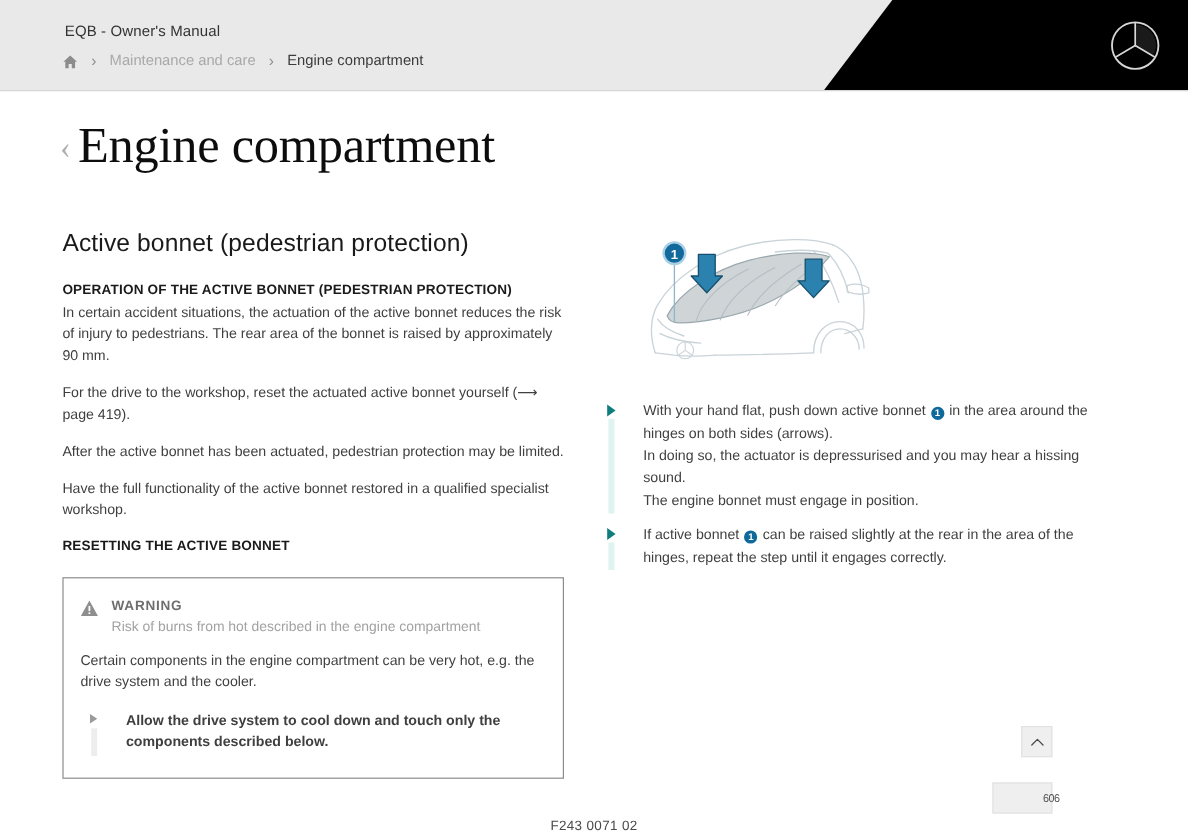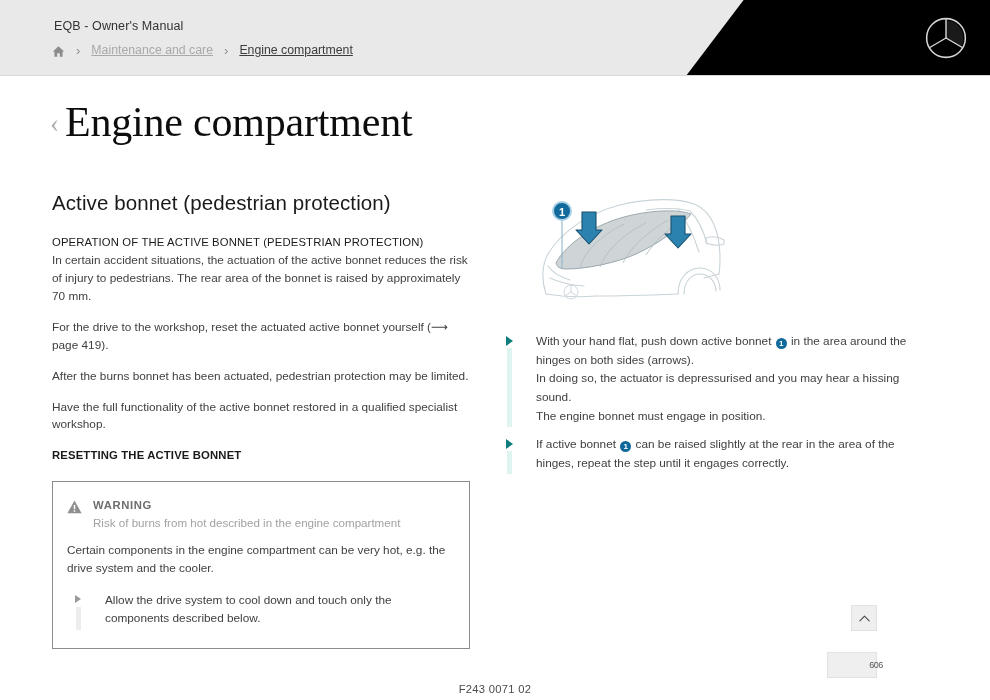--- a/index.html
+++ b/index.html
@@ -78,21 +78,20 @@
     font-size: 13px;
     margin: 0 11px;
     line-height: 1;
     font-weight: 300;
   }
 
   .bc-item {
     font-size: 12.3px;
     color: #a9a9a9;
     white-space: nowrap;
-    text-decoration: underline;
   }
   .bc-item.active { color: #3c3c3c; }
 
   
   .page-title-row {
     position: absolute;
     left: 50px;
     top: 100px;
     display: flex;
     align-items: flex-start;
@@ -136,21 +135,21 @@
     font-size: 20.5px;
     font-weight: 400;
     color: #1a1a1a;
     line-height: 1.25;
     margin-bottom: 18px;
     letter-spacing: 0.1px;
   }
 
   h3.sub-title {
     font-size: 11.3px;
-    font-weight: 400;
+    font-weight: 700;
     color: #1a1a1a;
     letter-spacing: 0.15px;
     line-height: 1.45;
     margin-bottom: 2px;
   }
 
   p.body {
     font-size: 11.8px;
     color: #3f3f3f;
     line-height: 1.52;
@@ -207,20 +206,21 @@
     font-size: 11.8px;
     color: #3f3f3f;
     line-height: 1.52;
     margin-top: 10px;
   }
 
   .warn-bullet {
     display: flex;
     margin-top: 14px;
     align-items: flex-start;
+    font-weight: bold;
   }
 
   .bullet-marker-gray {
     position: relative;
     flex: 0 0 38px;
     height: 38px;
   }
   .bullet-marker-gray .tri {
     position: absolute;
     top: 3px; left: 8px;
@@ -381,23 +381,23 @@
     <span class="back-chevron">‹</span>
     <h1 class="page-title">Engine compartment</h1>
   </div>
 
   <div class="col-left">
 
     <h2 class="section-title">Active bonnet (pedestrian protection)</h2>
 
     <h3 class="sub-title">OPERATION OF THE ACTIVE BONNET (PEDESTRIAN PROTECTION)</h3>
 
-    <p class="body">In certain accident situations, the actuation of the active bonnet reduces the risk of injury to pedestrians. The rear area of the bonnet is raised by approximately 70 mm.</p>
+    <p class="body">In certain accident situations, the actuation of the active bonnet reduces the risk of injury to pedestrians. The rear area of the bonnet is raised by approximately 90 mm.</p>
     <p class="body">For the drive to the workshop, reset the actuated active bonnet yourself (⟶ page 419).</p>
-    <p class="body">After the burns bonnet has been actuated, pedestrian protection may be limited.</p>
+    <p class="body">After the active bonnet has been actuated, pedestrian protection may be limited.</p>
     <p class="body">Have the full functionality of the active bonnet restored in a qualified specialist workshop.</p>
 
     <h3 class="sub-title2">RESETTING THE ACTIVE BONNET</h3>
 
     <div class="warning-box">
       <div class="warning-head">
         <svg class="warn-tri" viewBox="0 0 16 15">
           <path d="M8 0.5 L15.6 14.2 L0.4 14.2 Z" fill="#8e8e8e"></path>
           <rect x="7.2" y="5.3" width="1.6" height="4.6" fill="#ffffff"></rect>
           <rect x="7.2" y="11.0" width="1.6" height="1.6" fill="#ffffff"></rect>

